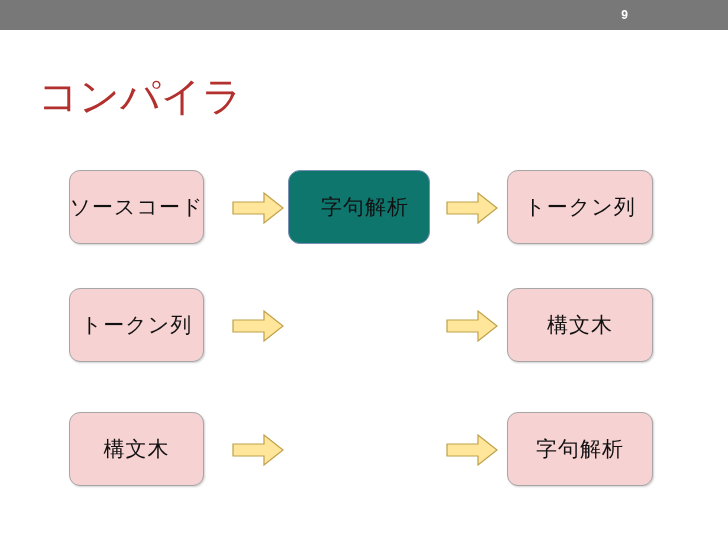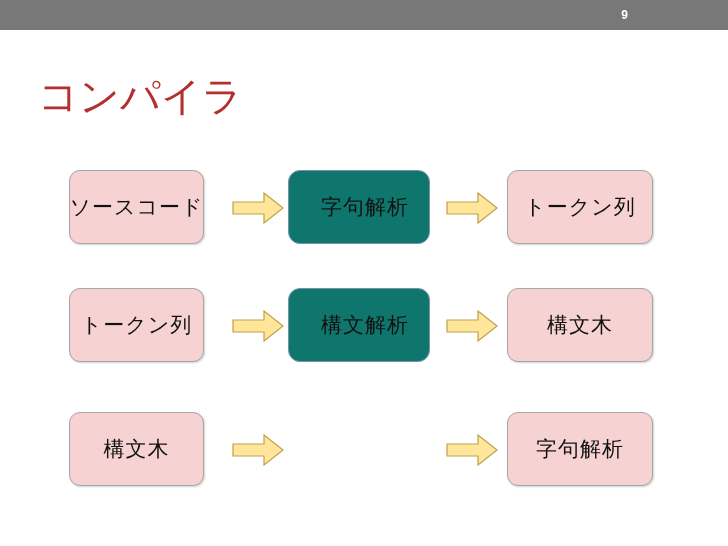--- a/index.html
+++ b/index.html
@@ -139,21 +139,20 @@
 
   <div class="row row-2">
     <div class="node node-pink col-1">トークン列</div>
 
     <div class="arrow arrow-1">
       <svg viewBox="0 0 52 32" xmlns="http://www.w3.org/2000/svg">
         <polygon points="1,10 32,10 32,1 51,16 32,31 32,22 1,22" fill="#ffe69a" stroke="#bfa14a" stroke-width="1.2" stroke-linejoin="miter"></polygon>
       </svg>
     </div>
 
-    <div class="node node-blue col-2">構文解析</div>
 
     <div class="arrow arrow-2">
       <svg viewBox="0 0 52 32" xmlns="http://www.w3.org/2000/svg">
         <polygon points="1,10 32,10 32,1 51,16 32,31 32,22 1,22" fill="#ffe69a" stroke="#bfa14a" stroke-width="1.2" stroke-linejoin="miter"></polygon>
       </svg>
     </div>
 
     <div class="node node-pink col-3">構文木</div>
   </div>
 

